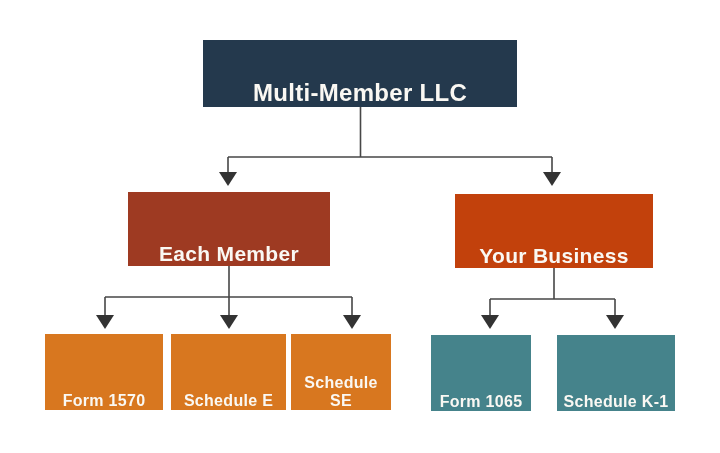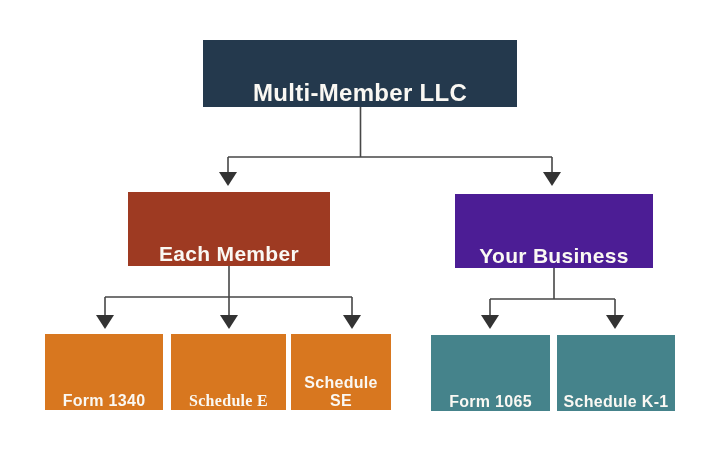--- a/index.html
+++ b/index.html
@@ -21,21 +21,21 @@
     text-align:center;
     letter-spacing:.3px;
     box-sizing:border-box;
   }
   .node-root       {left:203px;top:40px; width:314px;height:67px;font-size:24px;}
   .node-member     {left:128px;top:192px;width:202px;height:74px;font-size:21px;}
   .node-business   {left:455px;top:194px;width:198px;height:74px;font-size:21px;}
   .node-form1040   {left:45px; top:334px;width:118px;height:76px;font-size:16px;}
   .node-schedE     {left:171px;top:334px;width:115px;height:76px;font-size:16px;}
   .node-schedSE    {left:291px;top:334px;width:100px;height:76px;font-size:16px;}
-  .node-form1065   {left:431px;top:335px;width:119px;height:76px;font-size:16px;}
+  .node-form1065   {left:431px;top:335px;width:100px;height:76px;font-size:16px;}
   .node-schedK1    {left:557px;top:335px;width:118px;height:76px;font-size:16px;}
 </style>
 </head>
 <body>
 
 <div class="canvas">
 
   <svg class="connectors" viewBox="0 0 720 453" xmlns="http://www.w3.org/2000/svg">
 
     <g>
@@ -59,29 +59,29 @@
   </svg>
 
   <div class="node node-root" style="background-color: rgb(36, 57, 77);">
     <span>Multi-Member LLC</span>
   </div>
 
   <div class="node node-member" style="background-color: rgb(158, 58, 34);">
     <span>Each Member</span>
   </div>
 
-  <div class="node node-business" style="background-color: #4c1d95;">
+  <div class="node node-business" style="background-color: #c2410c;">
     <span>Your Business</span>
   </div>
 
   <div class="node node-form1040" style="background-color: rgb(216, 119, 31);">
-    <span>Form 1340</span>
+    <span>Form 1570</span>
   </div>
 
-  <div class="node node-schedE" style="background-color: rgb(216, 119, 31); font-family: Liberation Serif, serif;">
+  <div class="node node-schedE" style="background-color: rgb(216, 119, 31);">
     <span>Schedule E</span>
   </div>
 
   <div class="node node-schedSE" style="background-color: rgb(216, 119, 31);">
     <span>Schedule SE</span>
   </div>
 
   <div class="node node-form1065" style="background-color: rgb(69, 131, 139);">
     <span>Form 1065</span>
   </div>

